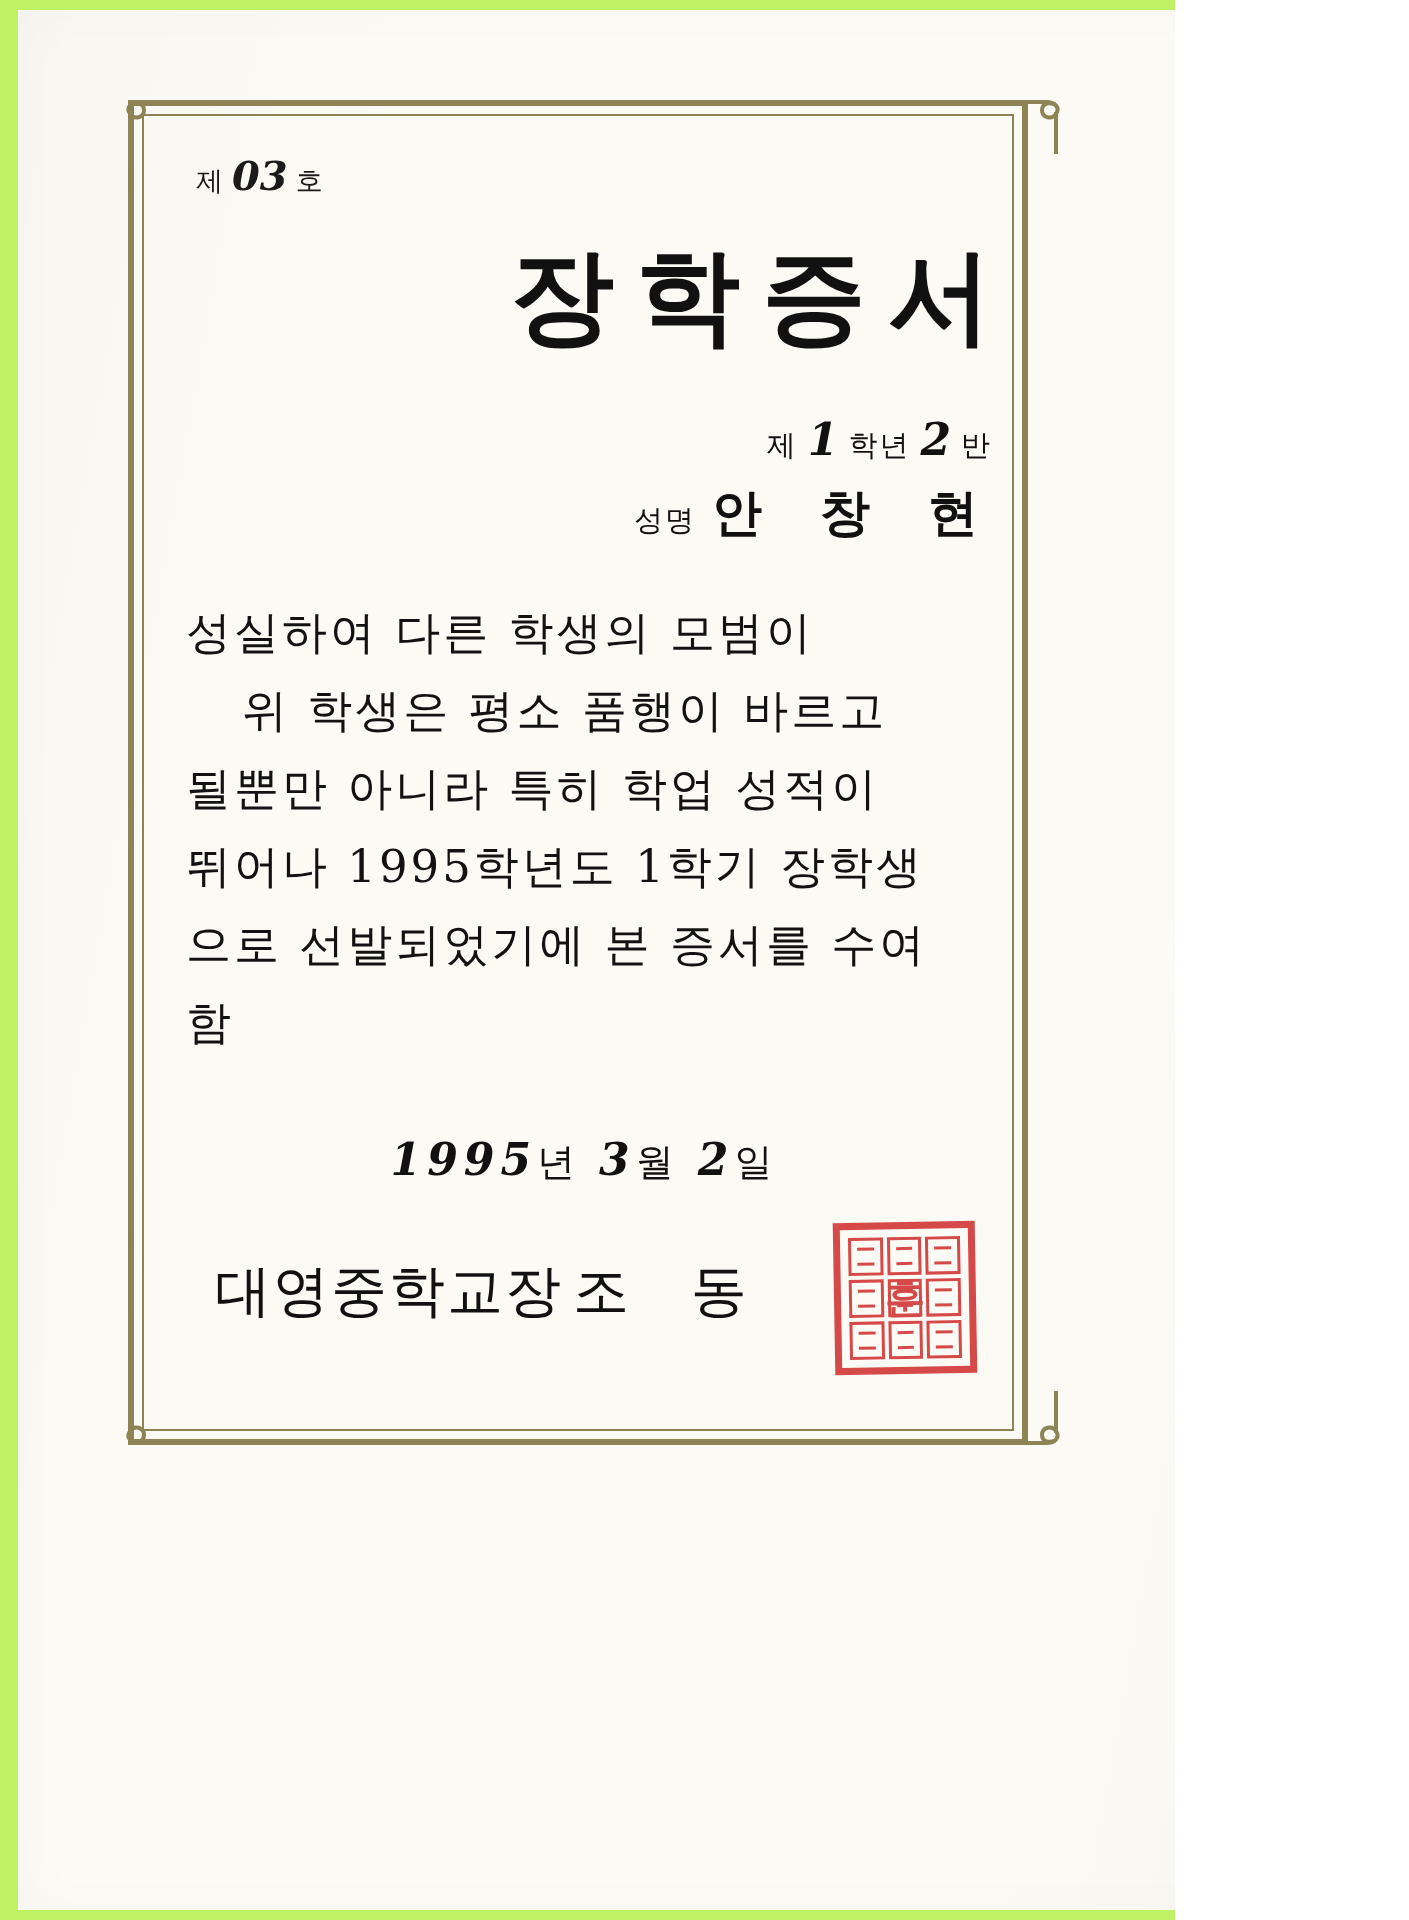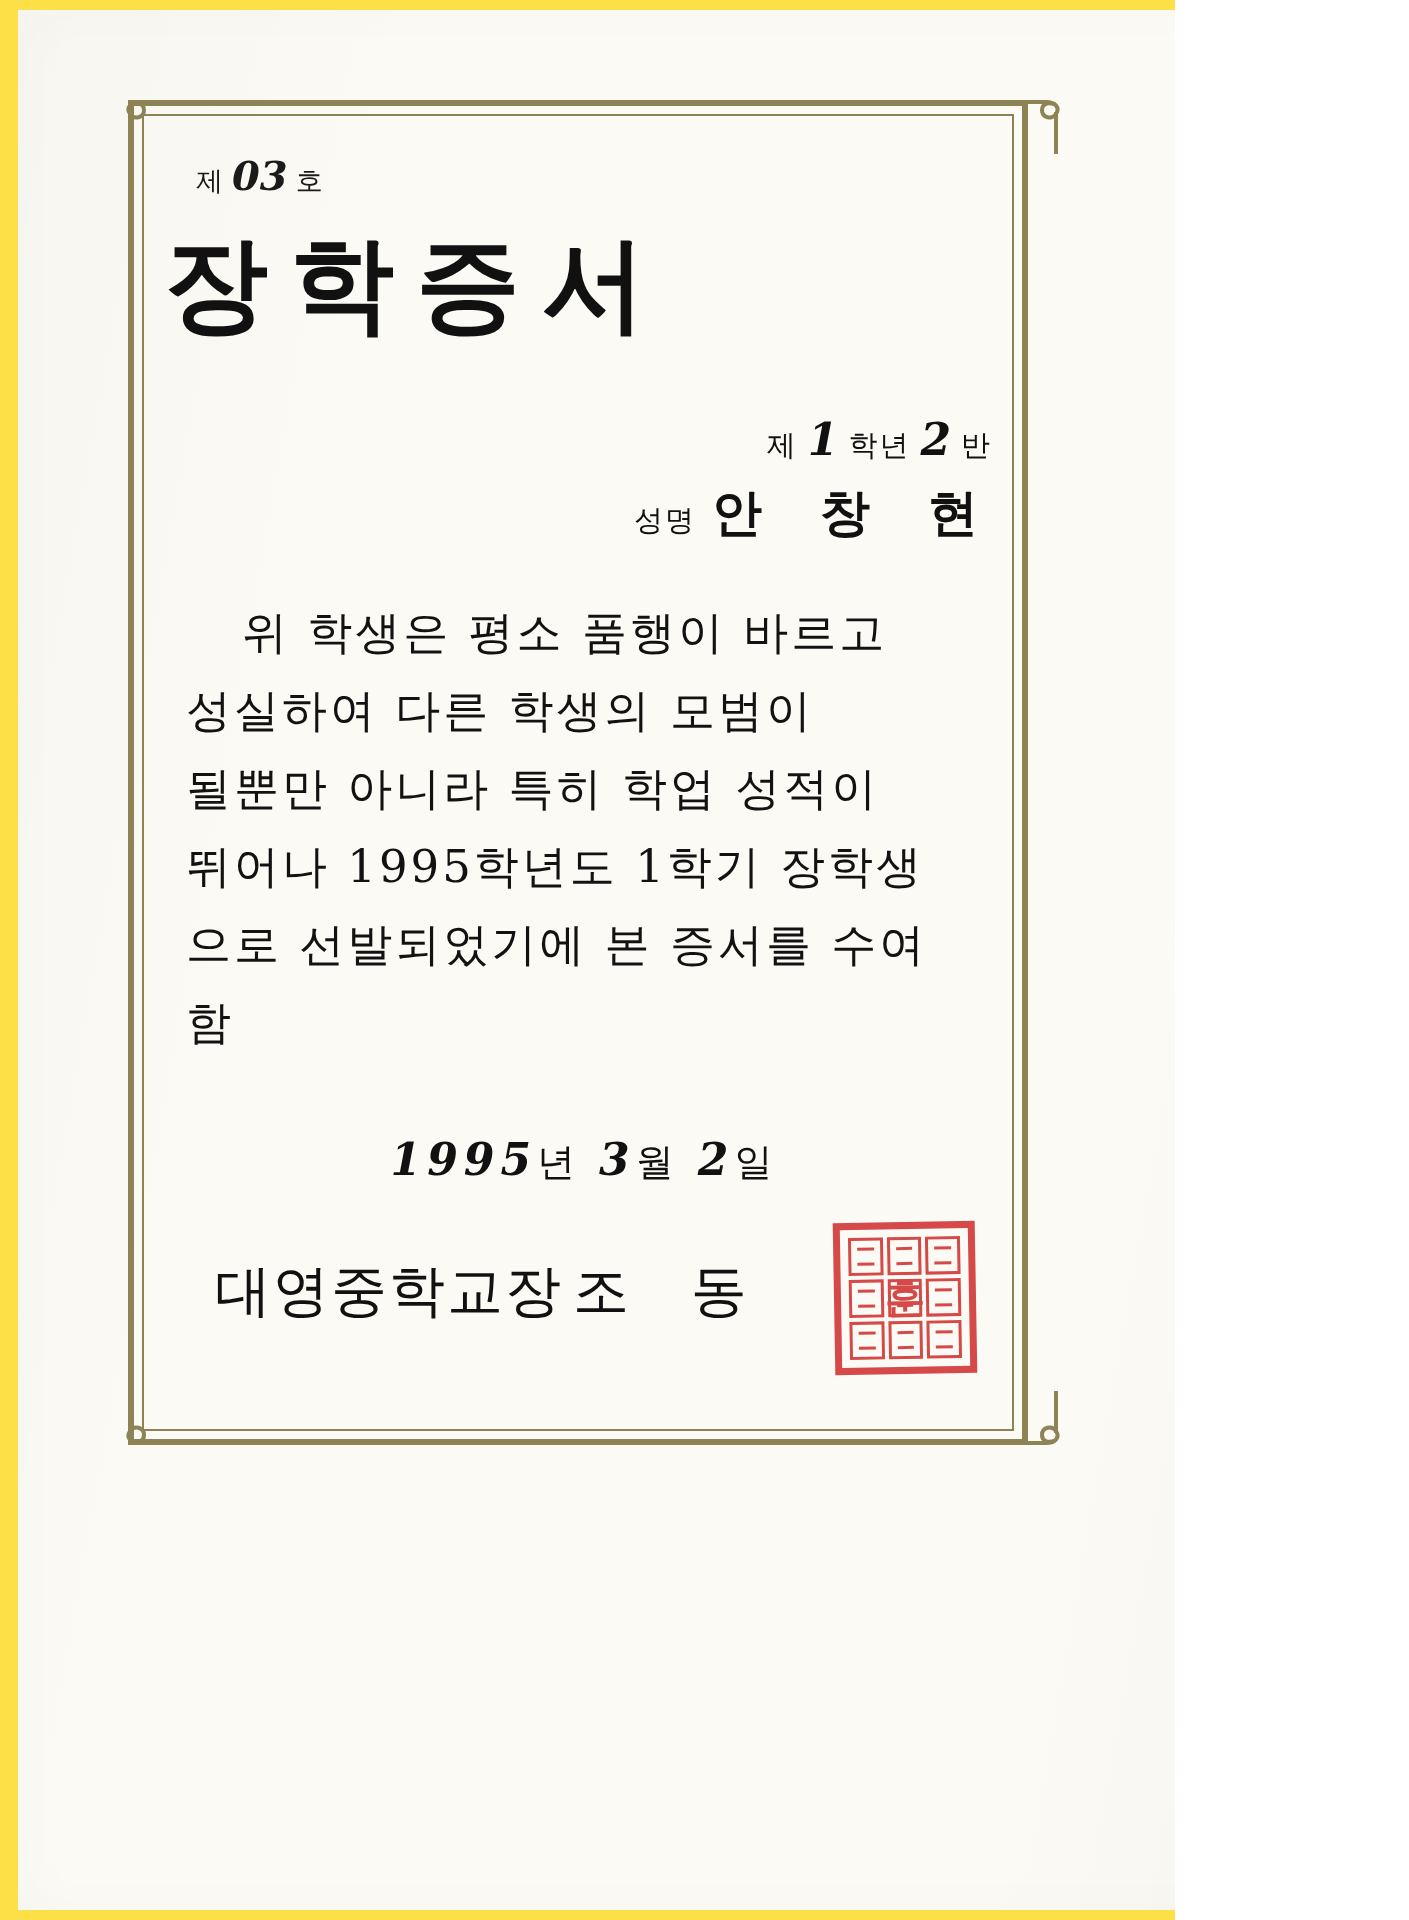--- a/index.html
+++ b/index.html
@@ -4,21 +4,21 @@
 <style>
   html, body {
     margin: 0;
     padding: 0;
     background: #ffffff;
   }
   #page {
     position: relative;
     width: 1175px;
     height: 1920px;
-    background: #fde047;
+    background: #bef264;
     overflow: hidden;
     font-family: "DejaVu Sans", "Liberation Sans", sans-serif;
   }
   
   .paper {
     position: absolute;
     left: 18px;
     top: 10px;
     width: 1373px;
     height: 1900px;
@@ -88,22 +88,22 @@
     font-style: italic;
     margin: 0 8px;
     font-family: "DejaVu Serif", "Liberation Serif", serif;
   }
   .doc-number .suffix { font-size: 27px; }
 
   .title {
     position: absolute;
     left: 0;
     right: 0;
-    top: 102px;
-    text-align: left;
+    top: 114px;
+    text-align: right;
     font-size: 104px;
     font-weight: 700;
     letter-spacing: 22px;
     color: #111;
     font-family: "DejaVu Serif", "Liberation Serif", serif;
     text-indent: 22px;
   }
 
   .recipient {
     position: absolute;
@@ -277,22 +277,22 @@
         <span class="hand">2</span>
         <span class="lbl">반</span>
       </div>
       <div class="row">
         <span class="lbl">성명</span>
         <span class="name">안 창 현</span>
       </div>
     </div>
 
     <div class="body-text">
+      <div class="line">성실하여 다른 학생의 모범이</div>
       <div class="line first">위  학생은 평소 품행이 바르고</div>
-      <div class="line">성실하여 다른 학생의 모범이</div>
       <div class="line">될뿐만 아니라 특히 학업 성적이</div>
       <div class="line">뛰어나 1995학년도 1학기 장학생</div>
       <div class="line">으로 선발되었기에 본 증서를 수여</div>
       <div class="line">함</div>
     </div>
 
     <div class="date">
       <span class="hand">1995</span><span>년</span>
       <span class="hand">3</span><span>월</span>
       <span class="hand">2</span><span>일</span>

